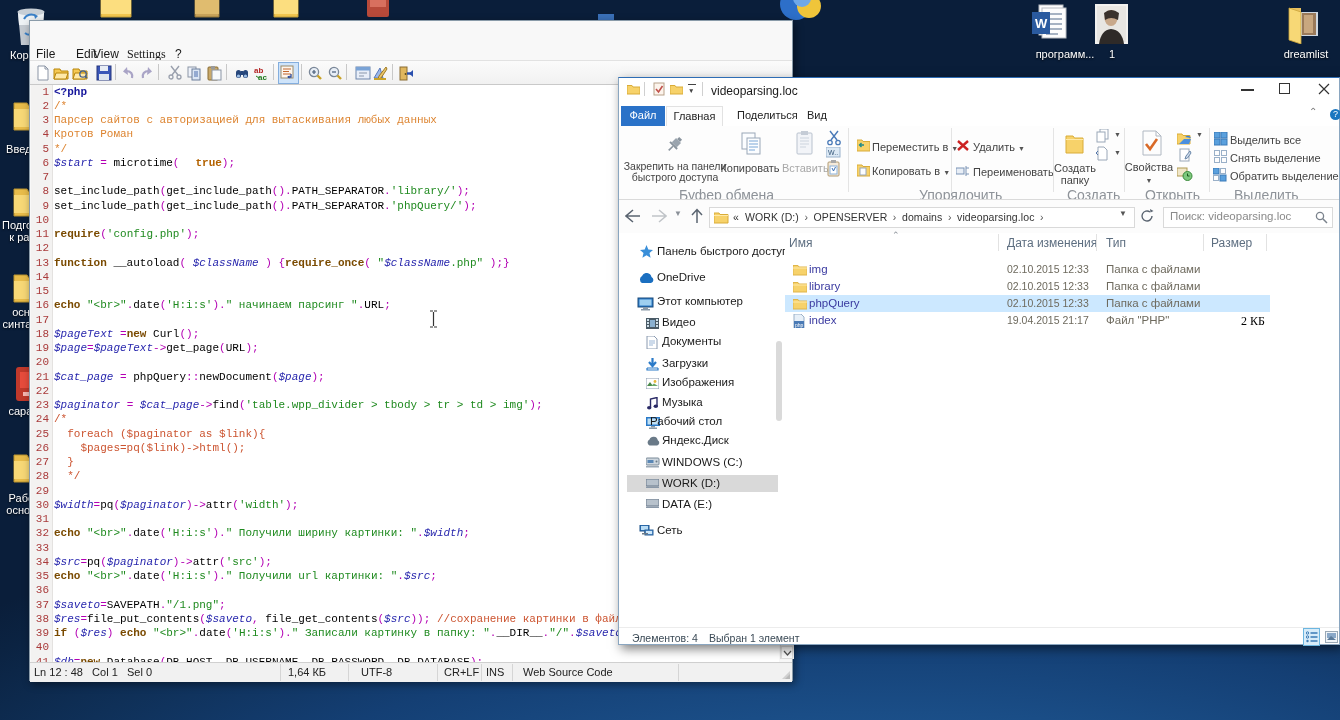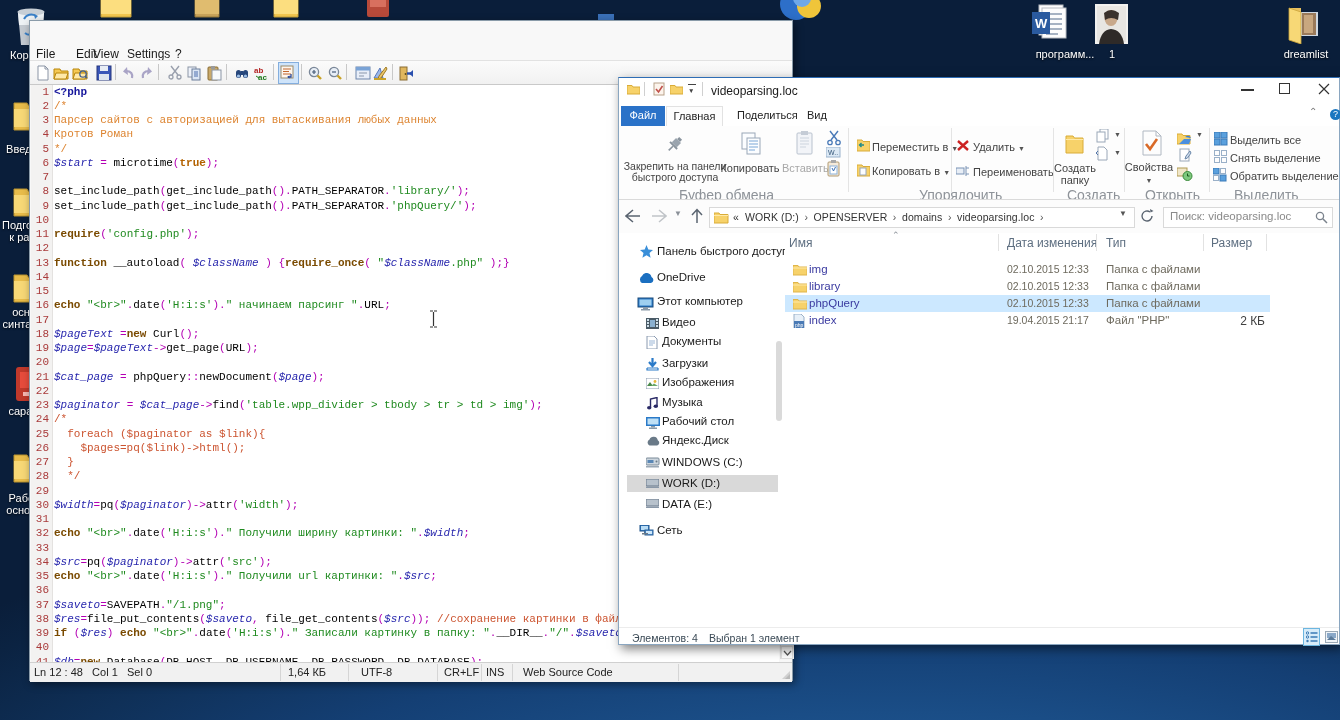--- a/index.html
+++ b/index.html
@@ -23,21 +23,21 @@
 pre{margin:0;font-family:"Liberation Mono",monospace;font-size:11px;line-height:14.25px;}
 #lnum pre{position:absolute;top:-0.5px;right:3px;text-align:right;color:#a93a3a;}
 #codepre{position:absolute;left:23px;top:-0.5px;white-space:pre;}
 .t{color:#16169c;font-weight:bold;}
 .c{color:#dd8430;}
 .c2{color:#cc5430;}
 .v{color:#2726ad;font-style:italic;}
 .o{color:#b300b3;}
 .s{color:#1f8a1f;}
 .k{color:#7a4a00;font-weight:bold;}
-.k2{color:#b36200;font-weight:bold;}
+.k2{color:#b36200;font-weight:bold;margin-left:16px;}
 #npsb{position:absolute;left:750px;top:64px;width:13px;height:574px;background:#f0f0f0;border-left:1px solid #dcdcdc;}
 #np .status{position:absolute;left:0px;top:641px;width:100%;height:19px;background:#f1f1f1;border-top:1px solid #d0d0d0;font-size:11px;color:#222;}
 #np .status span{position:absolute;top:3px;}
 #np .ssep{position:absolute;top:1px;width:1px;height:17px;background:#d5d5d5;}
 
 #ex{position:absolute;left:618px;top:77px;width:722px;height:568px;background:#fff;border:1px solid #8aa6c0;border-top:1px solid #2e6db5;box-sizing:border-box;box-shadow:3px 4px 10px rgba(0,0,0,.5);}
 #ex .etitle{position:absolute;left:0;top:0;width:100%;height:23px;background:#fff;font-size:12px;color:#1a1a1a;}
 #ex .tabs{position:absolute;left:0;top:23px;width:100%;height:25px;background:#fff;font-size:11px;}
 #ex .ribbon{position:absolute;left:0;top:48px;width:100%;height:73px;background:#fdfdfd;font-size:11px;color:#1a1a1a;}
 #ex .rsep{position:absolute;top:2px;width:1px;height:64px;background:#e4e4e4;}
@@ -46,21 +46,21 @@
 #ex .addr{position:absolute;left:0;top:122px;width:100%;height:33px;background:#fcfcfc;}
 #ex .hdr{position:absolute;left:165px;top:155px;width:557px;height:19px;font-size:12px;color:#5d6e80;}
 #ex .nav{position:absolute;left:0;top:155px;width:166px;height:394px;font-size:11.5px;color:#1a1a1a;overflow:hidden;}
 #ex .files{position:absolute;left:166px;top:174px;width:556px;height:375px;font-size:12px;}
 #ex .estatus{position:absolute;left:0;top:549px;width:100%;height:19px;border-top:1px solid #ececec;font-size:10.5px;color:#3b4a56;}
 .navitem{position:absolute;white-space:nowrap;}
 .frow{position:absolute;left:0;width:556px;height:17px;}
 .fname{position:absolute;left:24px;top:2px;color:#3a3aa0;}
 .fdate{position:absolute;left:222px;top:2px;color:#6e6a5e;}
 .ftype{position:absolute;left:321px;top:2px;color:#6e6a5e;}
-.fsize{position:absolute;right:76px;top:2px;color:#404040;}
+.fsize{position:absolute;right:76px;top:2px;color:#000000;font-family:Liberation Serif, serif;}
 .crumb{color:#555;margin:0 2.5px;}
 .fname,.ftype{font-size:11.5px;}
 .fdate{font-size:10.5px;}
 </style></head>
 <body>
 
 <div id="desk">
 
   <svg class="abs" style="left:100px;top:-12px;" width="32" height="30" viewBox="0 0 32 30">
       <path d="M1 3h12l2 3h16v23H1z" fill="#f3c74f" stroke="#caa33a"></path>
@@ -147,21 +147,21 @@
       <path d="M2 2 L14 6 V38 L2 34z" fill="#f7d876" stroke="#caa33a" stroke-width="0.8"></path>
     </svg>
   <div class="dlabel" style="left:1274px;top:48px;width:64px;">dreamlist</div>
 </div>
 
 <div id="np">
   <div class="menu">
     <span style="left:6px;">File</span>
       <span style="left:34px;margin-left:12px;">Edit</span>
       <span style="left:63px;">View</span>
-      <span style="left:97px;">Settings</span>
+      <span style="left:97px;font-family:Liberation Serif, serif;">Settings</span>
       <span style="left:145px;">?</span>
   </div>
   <div class="toolbar">
     <svg class="ticon" style="left:5px;" viewBox="0 0 16 16" width="16" height="16">
         <path d="M3 1h7l3 3v11H3z" fill="#fff" stroke="#8b95a5"></path>
         <path d="M10 1v3h3" fill="none" stroke="#8b95a5"></path>
       </svg>
     <svg class="ticon" style="left:23px;" viewBox="0 0 16 16" width="16" height="16">
         <path d="M1 4h6l1 2h7v8H1z" fill="#f5c853" stroke="#b8860b"></path>
         <path d="M3 8h12l-2 6H1z" fill="#ffe9a8" stroke="#b8860b"></path>
@@ -622,21 +622,21 @@
         <ellipse cx="2.2" cy="10.8" rx="2.2" ry="1.7" fill="#2a2a66"></ellipse>
         <ellipse cx="8.8" cy="9.2" rx="2.2" ry="1.7" fill="#2a2a66"></ellipse>
       </svg>
     <span class="navitem" style="left:43px;top:163px;">Музыка</span>
     <svg class="abs" style="left:27px;top:184px;" width="14" height="12" viewBox="0 0 14 12">
         <rect x="0" y="0" width="14" height="9" fill="#2a7ac8"></rect>
         <rect x="1.5" y="1.5" width="11" height="6" fill="#bfe0f5"></rect>
         <rect x="5" y="9" width="4" height="1.5" fill="#8a9aa8"></rect>
         <rect x="3" y="10.5" width="8" height="1.5" fill="#8a9aa8"></rect>
       </svg>
-    <span class="navitem" style="left:43px;top:182px;">Рабочий стол</span>
+    <span class="navitem" style="left:31px;top:182px;">Рабочий стол</span>
     <svg class="abs" style="left:27px;top:203px;" width="14" height="10" viewBox="0 0 14 10">
         <path d="M3.5 9.5 a3.3 3.3 0 0 1 0-6 a4.3 4.3 0 0 1 8.3 0.8 a2.8 2.8 0 0 1 -0.6 5.2z" fill="#6a7a88"></path>
       </svg>
     <span class="navitem" style="left:43px;top:201px;">Яндекс.Диск</span>
     <svg class="abs" style="left:27px;top:224px;" width="14" height="11" viewBox="0 0 14 11">
         <rect x="0" y="1" width="13" height="7" rx="1" fill="#cdd6de" stroke="#7a8a98"></rect>
         <rect x="1.5" y="3" width="6" height="3" fill="#5a87b5"></rect>
         <circle cx="10.5" cy="4.5" r="1" fill="#6a7a88"></circle>
         <rect x="0" y="9" width="13" height="1.5" fill="#9aa8b5"></rect>
       </svg>

